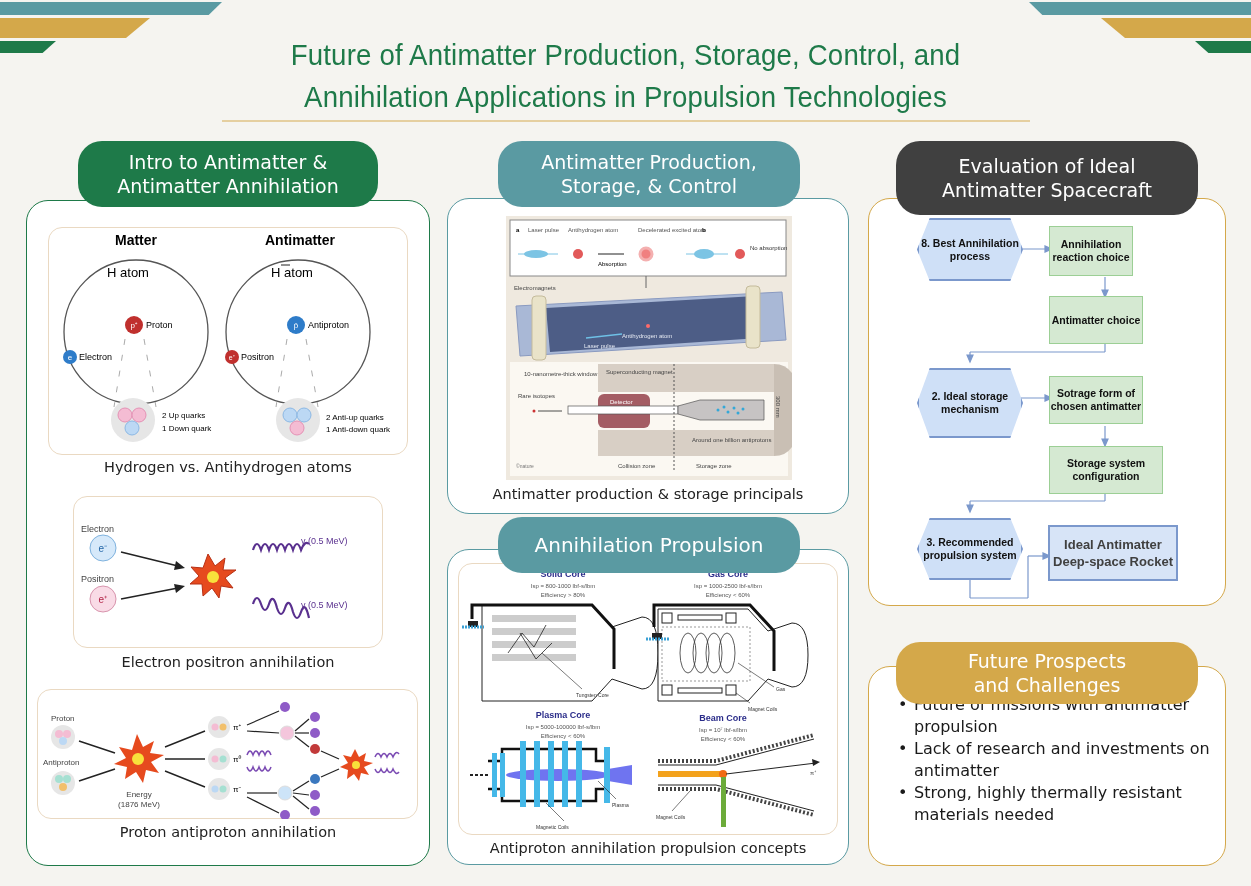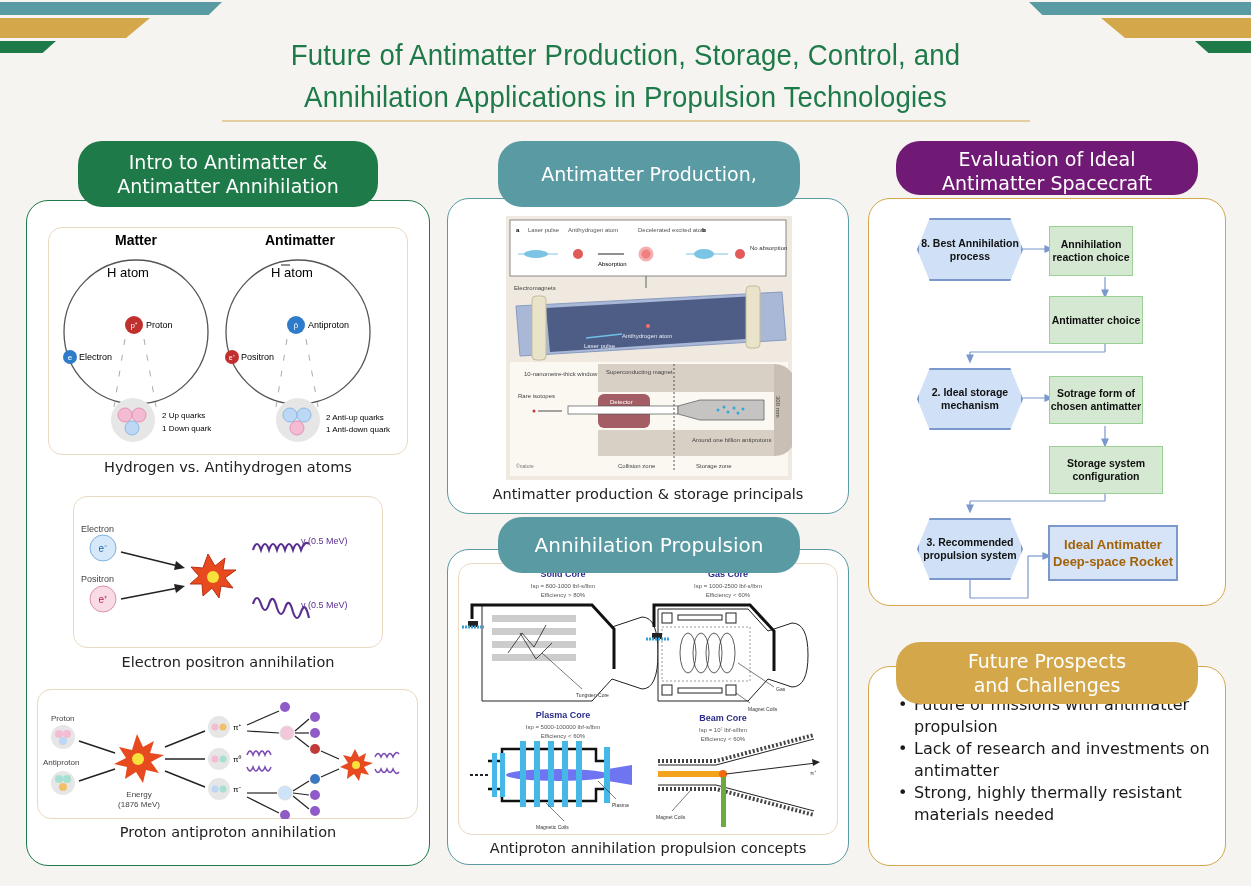--- a/index.html
+++ b/index.html
@@ -45,21 +45,21 @@
     font-family: "Liberation Sans", sans-serif; font-weight: bold; font-size: 10.5px; line-height: 13px; color:#111;
   }
   .gbox {
     position: absolute; background: #d5e9d2; border: 1px solid #9ccf95;
     display:flex; align-items:center; justify-content:center; text-align:center;
     font-family: "Liberation Sans", sans-serif; font-weight: bold; font-size: 10.5px; line-height: 13px; color:#111;
   }
   .bbox {
     position: absolute; background: #d7e4f7; border: 2px solid #7b98cc;
     display:flex; align-items:center; justify-content:center; text-align:center;
-    font-family: "Liberation Sans", sans-serif; font-weight: bold; font-size: 13px; line-height: 17px; color:#a16207;
+    font-family: "Liberation Sans", sans-serif; font-weight: bold; font-size: 13px; line-height: 17px; color:#404040;
   }
   .bullets { position: absolute; list-style: none; font-size: 16px; line-height: 22px; color:#1a1a1a; }
   .bullets li { position: relative; padding-left: 18px; margin-bottom: 0; }
   .bullets li::before { content: "•"; position: absolute; left: 2px; top: 0; }
   svg text { font-family: "Liberation Sans", sans-serif; }
 </style>
 </head>
 <body>
 
 <div class="stripe" style="left:0;top:2px;width:222px;background:#5a9aa2;clip-path:polygon(0 0,100% 0,94% 100%,0 100%);"></div>
@@ -205,20 +205,21 @@
   <circle cx="319" cy="76" r="4" fill="#f8e13b"></circle>
   <path d="M338,68 q3,-7 6,0 q3,-7 6,0 q3,-7 6,0 q3,-7 6,-3" fill="none" stroke="#7b4bb3" stroke-width="1.5"></path>
   <path d="M338,80 q3,7 6,0 q3,7 6,0 q3,7 6,0 q3,7 6,3" fill="none" stroke="#7b4bb3" stroke-width="1.5"></path>
 </svg>
 <div class="caption" style="left:48px;top:824px;width:360px;">Proton antiproton annihilation</div>
 
 <div class="card" style="left:447px;top:198px;width:402px;height:316px;border-color:#5a9aa2;"></div>
 <div class="pill" style="left:498px;top:141px;width:302px;height:66px;background:#5a9aa2;">
   <div>
       <span>Antimatter Production,</span>
+      <span>Storage, &amp; Control</span>
     </div>
 </div>
 <svg style="position:absolute;left:506px;top:216px;" width="286" height="264">
   <rect x="0" y="0" width="286" height="264" fill="#efe9df"></rect>
   <rect x="4" y="4" width="276" height="56" fill="#fff" stroke="#888"></rect>
   <text x="10" y="16" font-size="6" font-weight="bold">a</text>
   <text x="22" y="16" font-size="6" fill="#555">Laser pulse</text>
   <text x="62" y="16" font-size="6" fill="#555">Antihydrogen atom</text>
   <text x="132" y="16" font-size="6" fill="#555">Decelerated excited atom</text>
   <text x="196" y="16" font-size="6" font-weight="bold">b</text>
@@ -346,21 +347,21 @@
   <rect x="263" y="214" width="5" height="50" fill="#6cab3a"></rect>
   <line x1="268" y1="211" x2="358" y2="200" stroke="#222" stroke-width="1"></line>
   <polygon points="362,199 354,196 355,203" fill="#222"></polygon>
   <text x="352" y="212" font-size="6" fill="#333">π⁺</text>
   <line x1="232" y1="228" x2="214" y2="248" stroke="#222" stroke-width="0.6"></line>
   <text x="198" y="256" font-size="5" fill="#333">Magnet Coils</text>
 </svg>
 <div class="caption" style="left:447px;top:840px;width:402px;">Antiproton annihilation propulsion concepts</div>
 
 <div class="card" style="left:868px;top:198px;width:358px;height:408px;border-color:#d4a84a;"></div>
-<div class="pill" style="left:896px;top:141px;width:302px;height:54px;background:#701a75;align-items:flex-end;">
+<div class="pill" style="left:896px;top:141px;width:302px;height:74px;background:#404040;">
   <div>
       <span>Evaluation of Ideal</span>
       <span>Antimatter Spacecraft</span>
     </div>
 </div>
 
 <svg style="position:absolute;left:868px;top:198px;" width="358" height="408">
   <g stroke="#7b98cc" stroke-width="1.2" fill="#7b98cc">
     <line x1="132" y1="51" x2="180" y2="51"></line>
       <polygon points="184,51 177,48 177,54"></polygon>
@@ -382,21 +383,21 @@
       <line x1="102" y1="400" x2="160" y2="400"></line>
       <line x1="160" y1="400" x2="160" y2="358"></line>
       <line x1="160" y1="358" x2="178" y2="358"></line>
       <polygon points="182,358 175,355 175,361"></polygon>
   </g>
 </svg>
 
 <div class="hex" style="left:917px;top:218px;width:106px;height:63px;">8. Best Annihilation process</div>
 <div class="gbox" style="left:1049px;top:226px;width:84px;height:50px;">Annihilation reaction choice</div>
 <div class="gbox" style="left:1049px;top:296px;width:94px;height:48px;">Antimatter choice</div>
-<div class="hex" style="left:917px;top:368px;width:106px;height:62px;">2. Ideal storage mechanism</div>
+<div class="hex" style="left:917px;top:368px;width:106px;height:70px;">2. Ideal storage mechanism</div>
 <div class="gbox" style="left:1049px;top:376px;width:94px;height:48px;">Sotrage form of chosen antimatter</div>
 <div class="gbox" style="left:1049px;top:446px;width:114px;height:48px;">Storage system configuration</div>
 <div class="hex" style="left:917px;top:518px;width:106px;height:62px;">3. Recommended propulsion system</div>
 <div class="bbox" style="left:1048px;top:525px;width:130px;height:56px;">Ideal Antimatter Deep-space Rocket</div>
 
 <div class="card" style="left:868px;top:666px;width:358px;height:200px;border-color:#d4a84a;"></div>
 <div class="pill" style="left:896px;top:614px;width:302px;height:62px;background:#d4a84a;margin-top:28px;">
   <div>
       <span>Future Prospects</span>
       <span>and Challenges</span>

